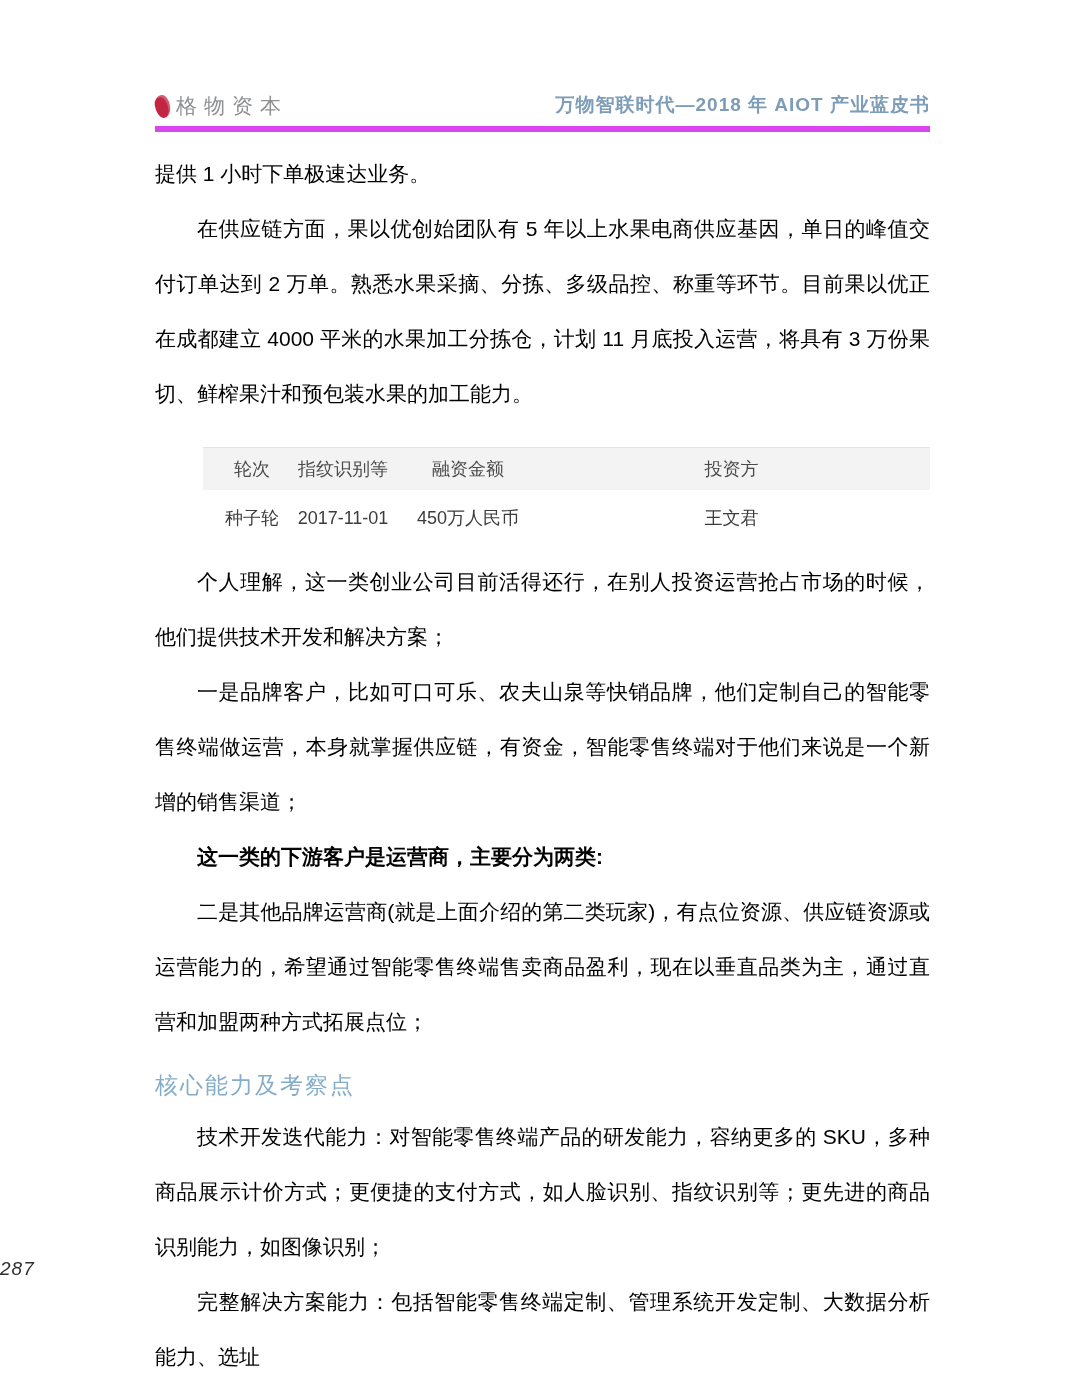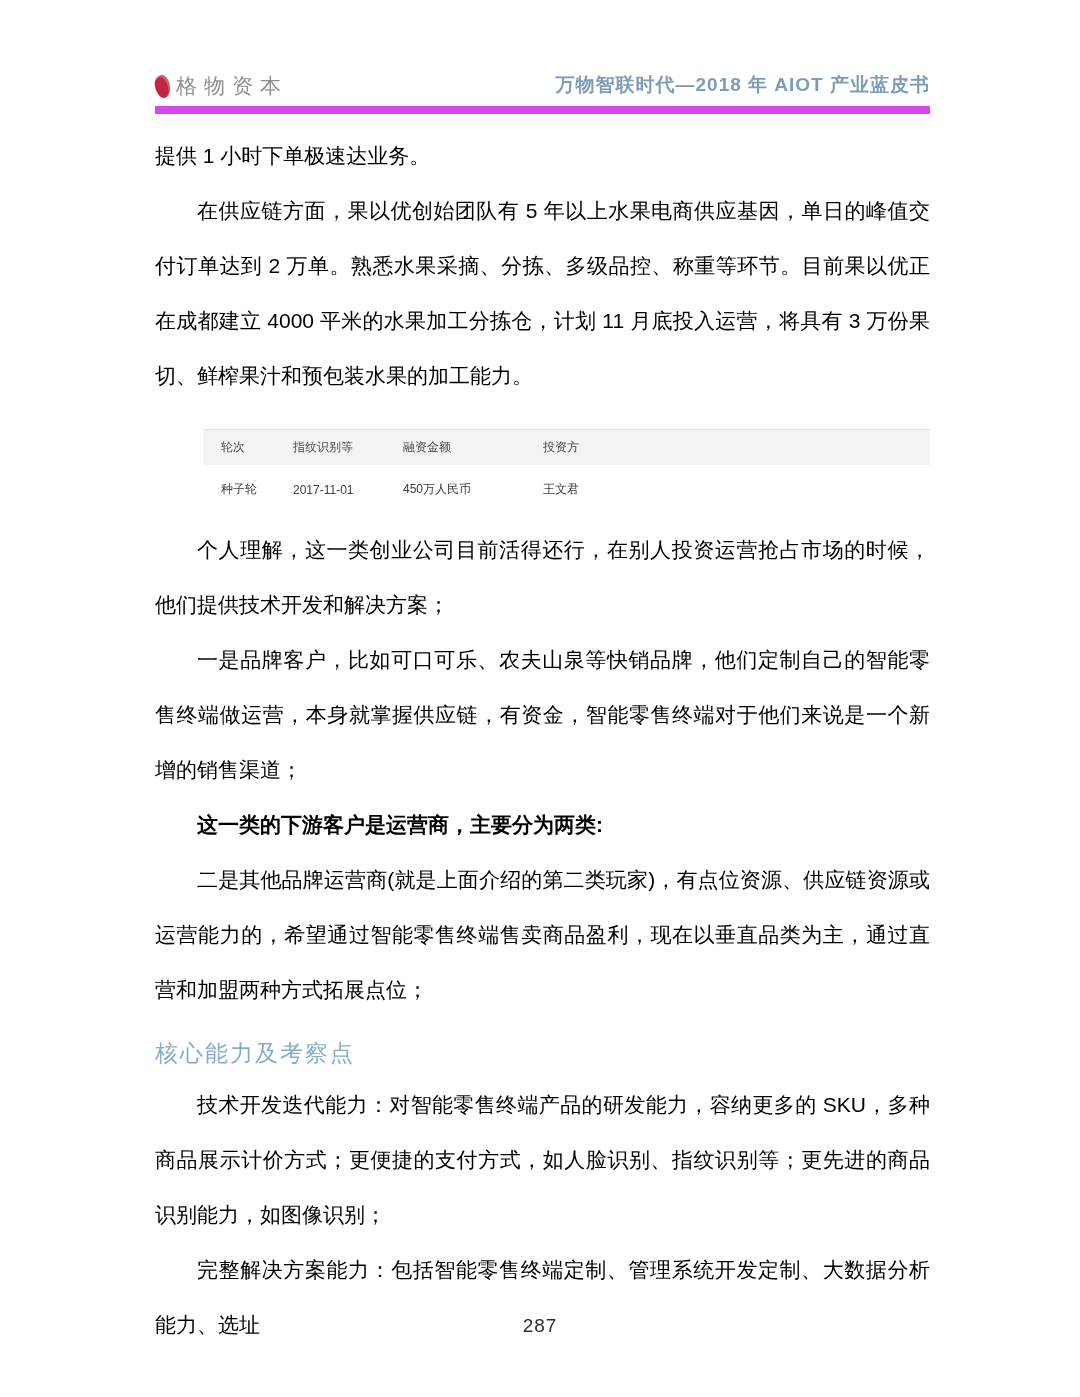--- a/index.html
+++ b/index.html
@@ -18,24 +18,25 @@
 
   .content {
     position: relative;
     margin: 0 150px 0 155px; 
   }
 
   
   .doc-header {
     padding-top: 72px;
     padding-bottom: 6px;
-    border-bottom: 8px solid #d946ef;
+    border-bottom: 6px solid #d946ef;
     display: flex;
     justify-content: space-between;
     align-items: flex-end;
+    margin-top: 20px;
   }
   .logo { display: flex; align-items: center; gap: 6px; }
   .logo-mark {
     width: 15px; height: 23px;
     background: #c32643;
     border-radius: 55% 45% 50% 50% / 40% 55% 45% 60%;
     transform: rotate(-8deg);
     box-shadow: inset -2px 2px 0 rgba(255,255,255,.25);
   }
   .logo-text {
@@ -62,22 +63,22 @@
   }
   .para { text-indent: 2em; }
   .para.no-indent { text-indent: 0; }
   .para.bold { font-weight: bold; }
 
   
   .funding-table {
     margin: 26px 0 10px 48px;
     width: calc(100% - 48px);
     border-collapse: collapse;
-    font-size: 12px;
-    text-align: left;
+    font-size: 18px;
+    text-align: center;
   }
   .funding-table thead tr {
     background: #f3f3f4;
     border-top: 1px solid #e4e4e4;
   }
   .funding-table th {
     font-weight: normal;
     color: #4a4a4a;
     padding: 9px 10px 9px 0;
   }
@@ -104,24 +105,24 @@
     font-weight: normal;
     color: #84adc9;
     font-size: 23px;
     text-shadow: none;
     margin-top: 16px;
   }
 
   
   .page-footer {
     position: absolute;
-    top: 1315px;
+    top: 1258px;
     left: 0;
     width: 100%;
-    text-align: center;
+    font-style: italic;
   }
   .page-number {
     font-size: 19px;
     color: #2e2e2e;
     letter-spacing: 1px;
   }
 </style>
 </head>
 <body>
 

